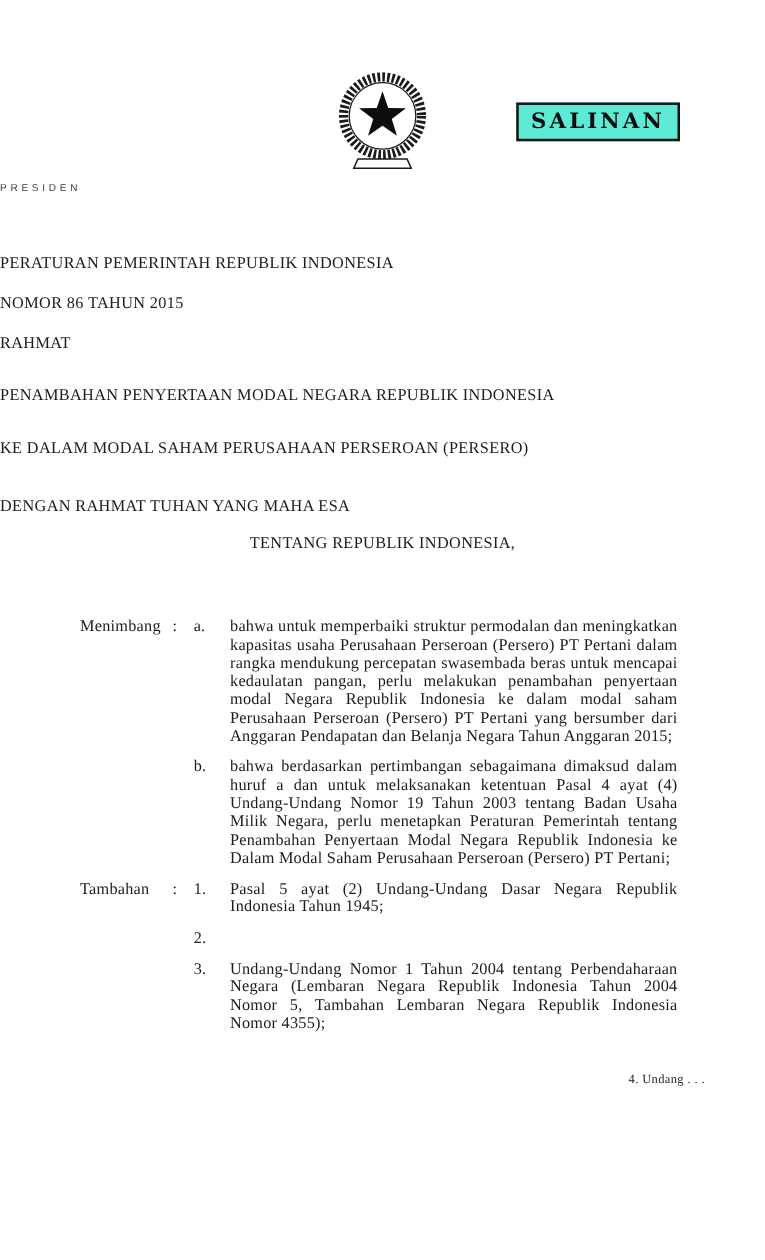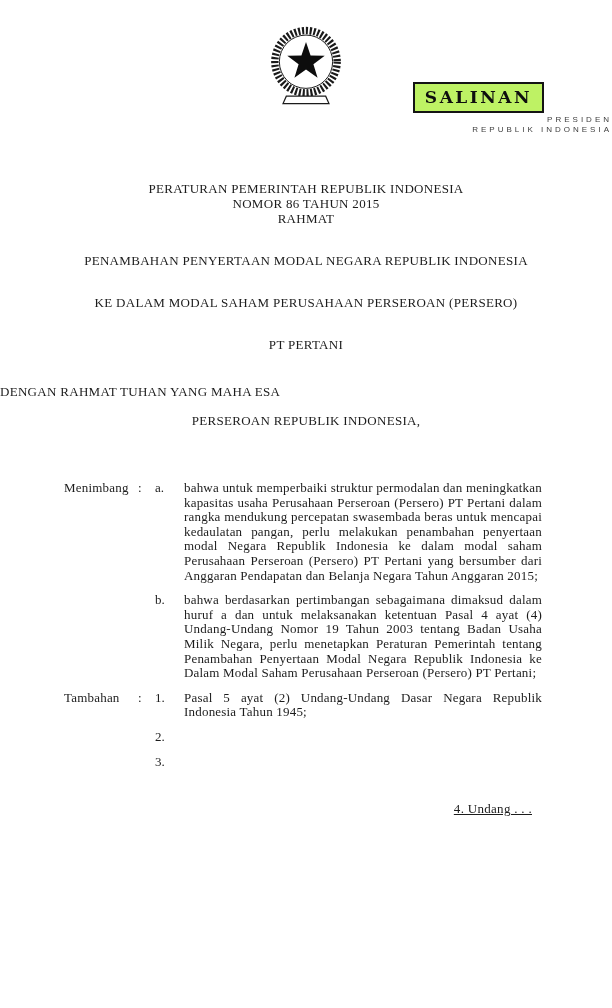--- a/index.html
+++ b/index.html
@@ -22,48 +22,47 @@
     position: absolute;
     top: 82px;
     right: 68px;
     border: 2px solid #141414;
     padding: 3px 10px 4px 10px;
     font-family: "DejaVu Serif", serif;
     font-weight: bold;
     font-size: 17px;
     letter-spacing: 2.5px;
     color: #0e0e0e;
-    background: #bef264;
+    background: #5eead4;
   }
   
   .letterhead {
-    padding-top: 21px;
-    text-align: right;
+    padding-top: 52px;
+    text-align: left;
   }
   .letterhead svg {
     display: block;
     margin: 0 auto;
   }
   .emblem-caption {
     margin-top: 6px;
     font-family: "Liberation Sans", sans-serif;
     font-size: 8px;
     letter-spacing: 3px;
     color: #3d3d3d;
     line-height: 10px;
   }
   
   .title-block {
     margin-top: 46px;
-    text-align: center;
     font-size: 13px;
     letter-spacing: 0.3px;
     line-height: 15px;
   }
-  .t-line { margin-top: 0; }
+  .t-line { margin-top: 17px; }
   .t-line:first-child { margin-top: 0; }
   .subject { margin-top: 6px; }
   .subject div { line-height: 15px; margin-top: 27px; }
   .invocation { margin-top: 32px; text-align: left; font-size: 13px; letter-spacing: 0.3px; }
   .issuer { margin-top: 13px; text-align: center; font-size: 13px; letter-spacing: 0.3px; }
   
   .body-block {
     margin-top: 52px;
     padding: 0 70px 0 64px;
     font-size: 13px;
@@ -78,62 +77,59 @@
   .clause-label { letter-spacing: 0.2px; }
   .clause-colon { }
   .clause-marker { }
   .clause-text {
     text-align: justify;
     letter-spacing: 0.2px;
   }
   
   .catchword {
     margin-top: 32px;
-    padding-right: 80px;
+    padding-right: 48px;
     text-align: right;
-    font-size: 13px;
+    font-size: 10px;
     letter-spacing: 0.3px;
-    text-decoration: underline;
   }
 </style>
 </head>
 <body>
 
 <div class="page">
 
   <div class="salinan-box">
     <span>SALINAN</span>
   </div>
 
   <div class="letterhead">
     <svg viewBox="0 0 100 104" width="82" height="88" aria-hidden="true">
       <circle cx="50" cy="48" r="38" fill="none" stroke="#1b1b1b" stroke-width="9" stroke-dasharray="2.6 2.1"></circle>
       <circle cx="50" cy="48" r="32.5" fill="none" stroke="#1b1b1b" stroke-width="1.2"></circle>
       <polygon fill="#0d0d0d" points="50,24 55.58,40.31 72.83,40.58 59.04,50.94 64.11,67.42 50,57.5 35.89,67.42 40.96,50.94 27.17,40.58 44.42,40.31"></polygon>
       <path d="M26 90 L74 90 L78 99 L22 99 Z" fill="#ffffff" stroke="#1b1b1b" stroke-width="1.5"></path>
     </svg>
     <div class="emblem-caption">
       <div>PRESIDEN</div>
-      <div>REPUBLIK INDONESIA</div>
     </div>
   </div>
 
   <div class="title-block">
     <div class="t-line">PERATURAN PEMERINTAH REPUBLIK INDONESIA</div>
     <div class="t-line">NOMOR 86 TAHUN 2015</div>
     <div class="t-line">RAHMAT</div>
     <div class="subject">
       <div>PENAMBAHAN PENYERTAAN MODAL NEGARA REPUBLIK INDONESIA</div>
       <div>KE DALAM MODAL SAHAM PERUSAHAAN PERSEROAN (PERSERO)</div>
-      <div>PT PERTANI</div>
     </div>
   </div>
 
   <div class="invocation">DENGAN RAHMAT TUHAN YANG MAHA ESA</div>
-  <div class="issuer">PERSEROAN REPUBLIK INDONESIA,</div>
+  <div class="issuer">TENTANG REPUBLIK INDONESIA,</div>
 
   <div class="body-block">
 
     <div class="clause-row">
       <div class="clause-label">Menimbang</div>
       <div class="clause-colon">:</div>
       <div class="clause-marker">a.</div>
       <div class="clause-text">bahwa untuk memperbaiki struktur permodalan dan meningkatkan kapasitas usaha Perusahaan Perseroan (Persero) PT Pertani dalam rangka mendukung percepatan swasembada beras untuk mencapai kedaulatan pangan, perlu melakukan penambahan penyertaan modal Negara Republik Indonesia ke dalam modal saham Perusahaan Perseroan (Persero) PT Pertani yang bersumber dari Anggaran Pendapatan dan Belanja Negara Tahun Anggaran 2015;</div>
     </div>
 
@@ -154,19 +150,20 @@
     <div class="clause-row">
       <div class="clause-label"></div>
       <div class="clause-colon"></div>
       <div class="clause-marker">2.</div>
     </div>
 
     <div class="clause-row">
       <div class="clause-label"></div>
       <div class="clause-colon"></div>
       <div class="clause-marker">3.</div>
+      <div class="clause-text">Undang-Undang Nomor 1 Tahun 2004 tentang Perbendaharaan Negara (Lembaran Negara Republik Indonesia Tahun 2004 Nomor 5, Tambahan Lembaran Negara Republik Indonesia Nomor 4355);</div>
     </div>
 
   </div>
 
   <div class="catchword">4. Undang . . .</div>
 
 </div>
 
 </body></html>

